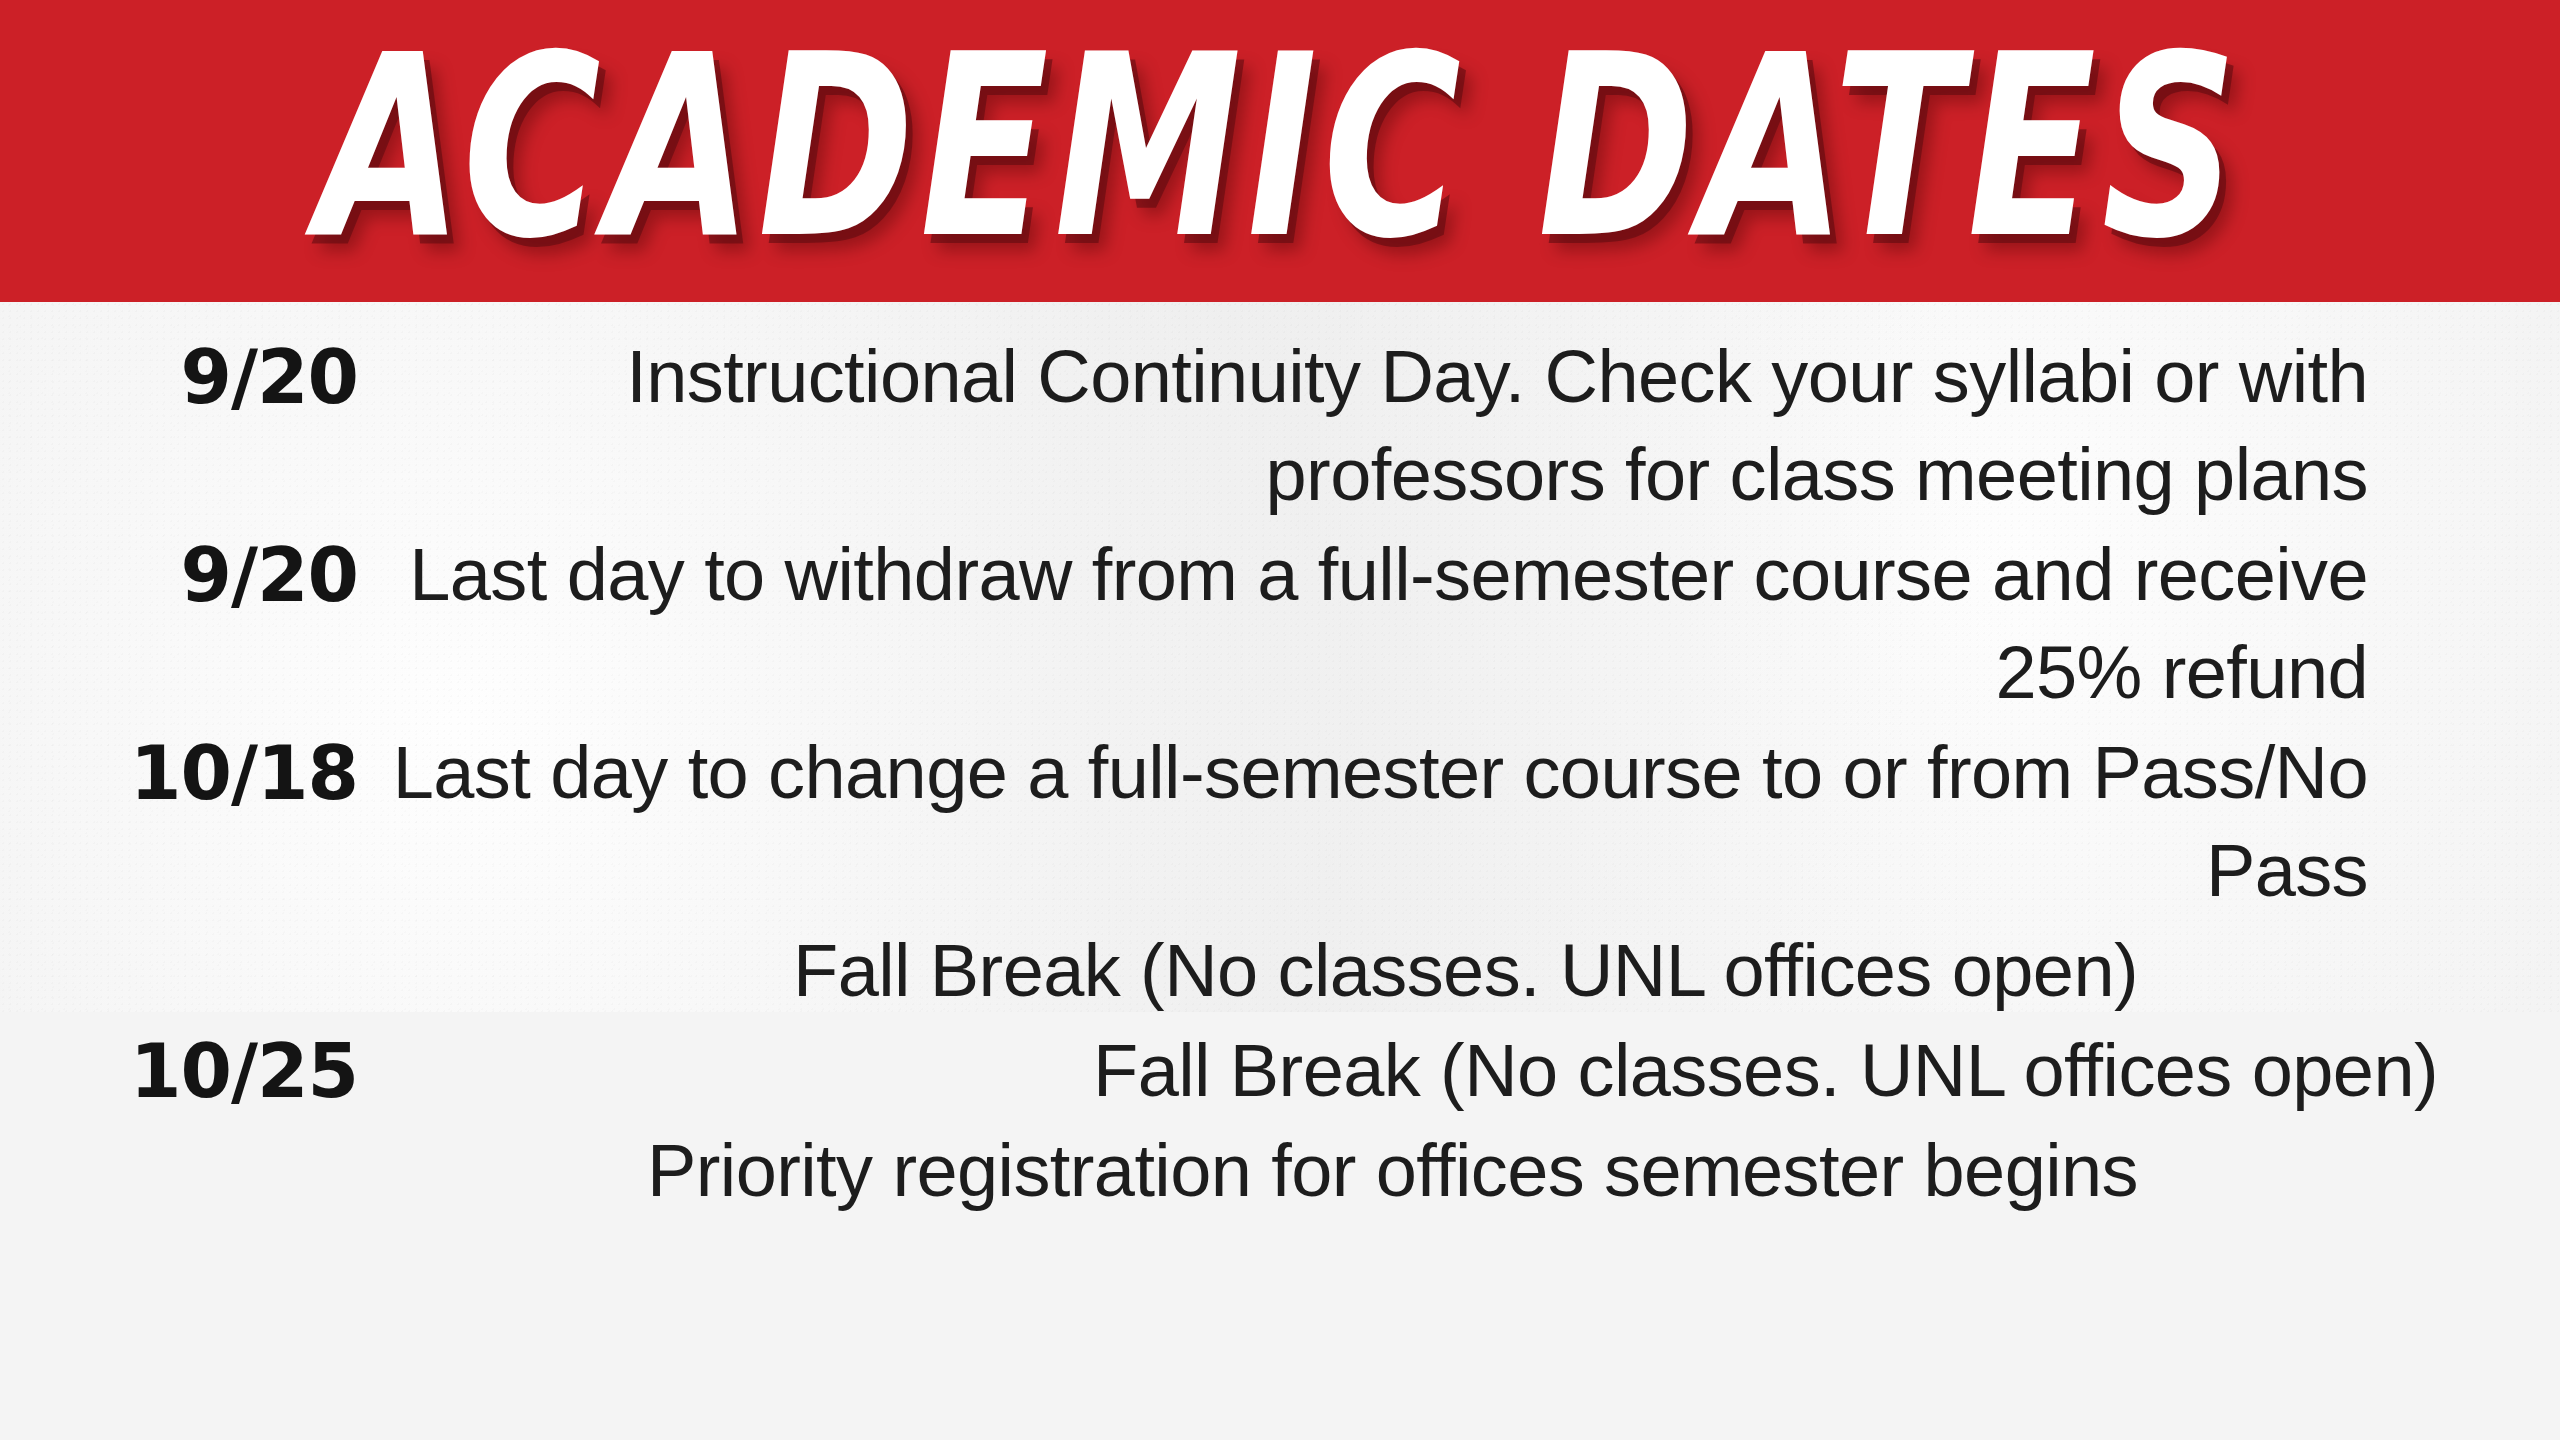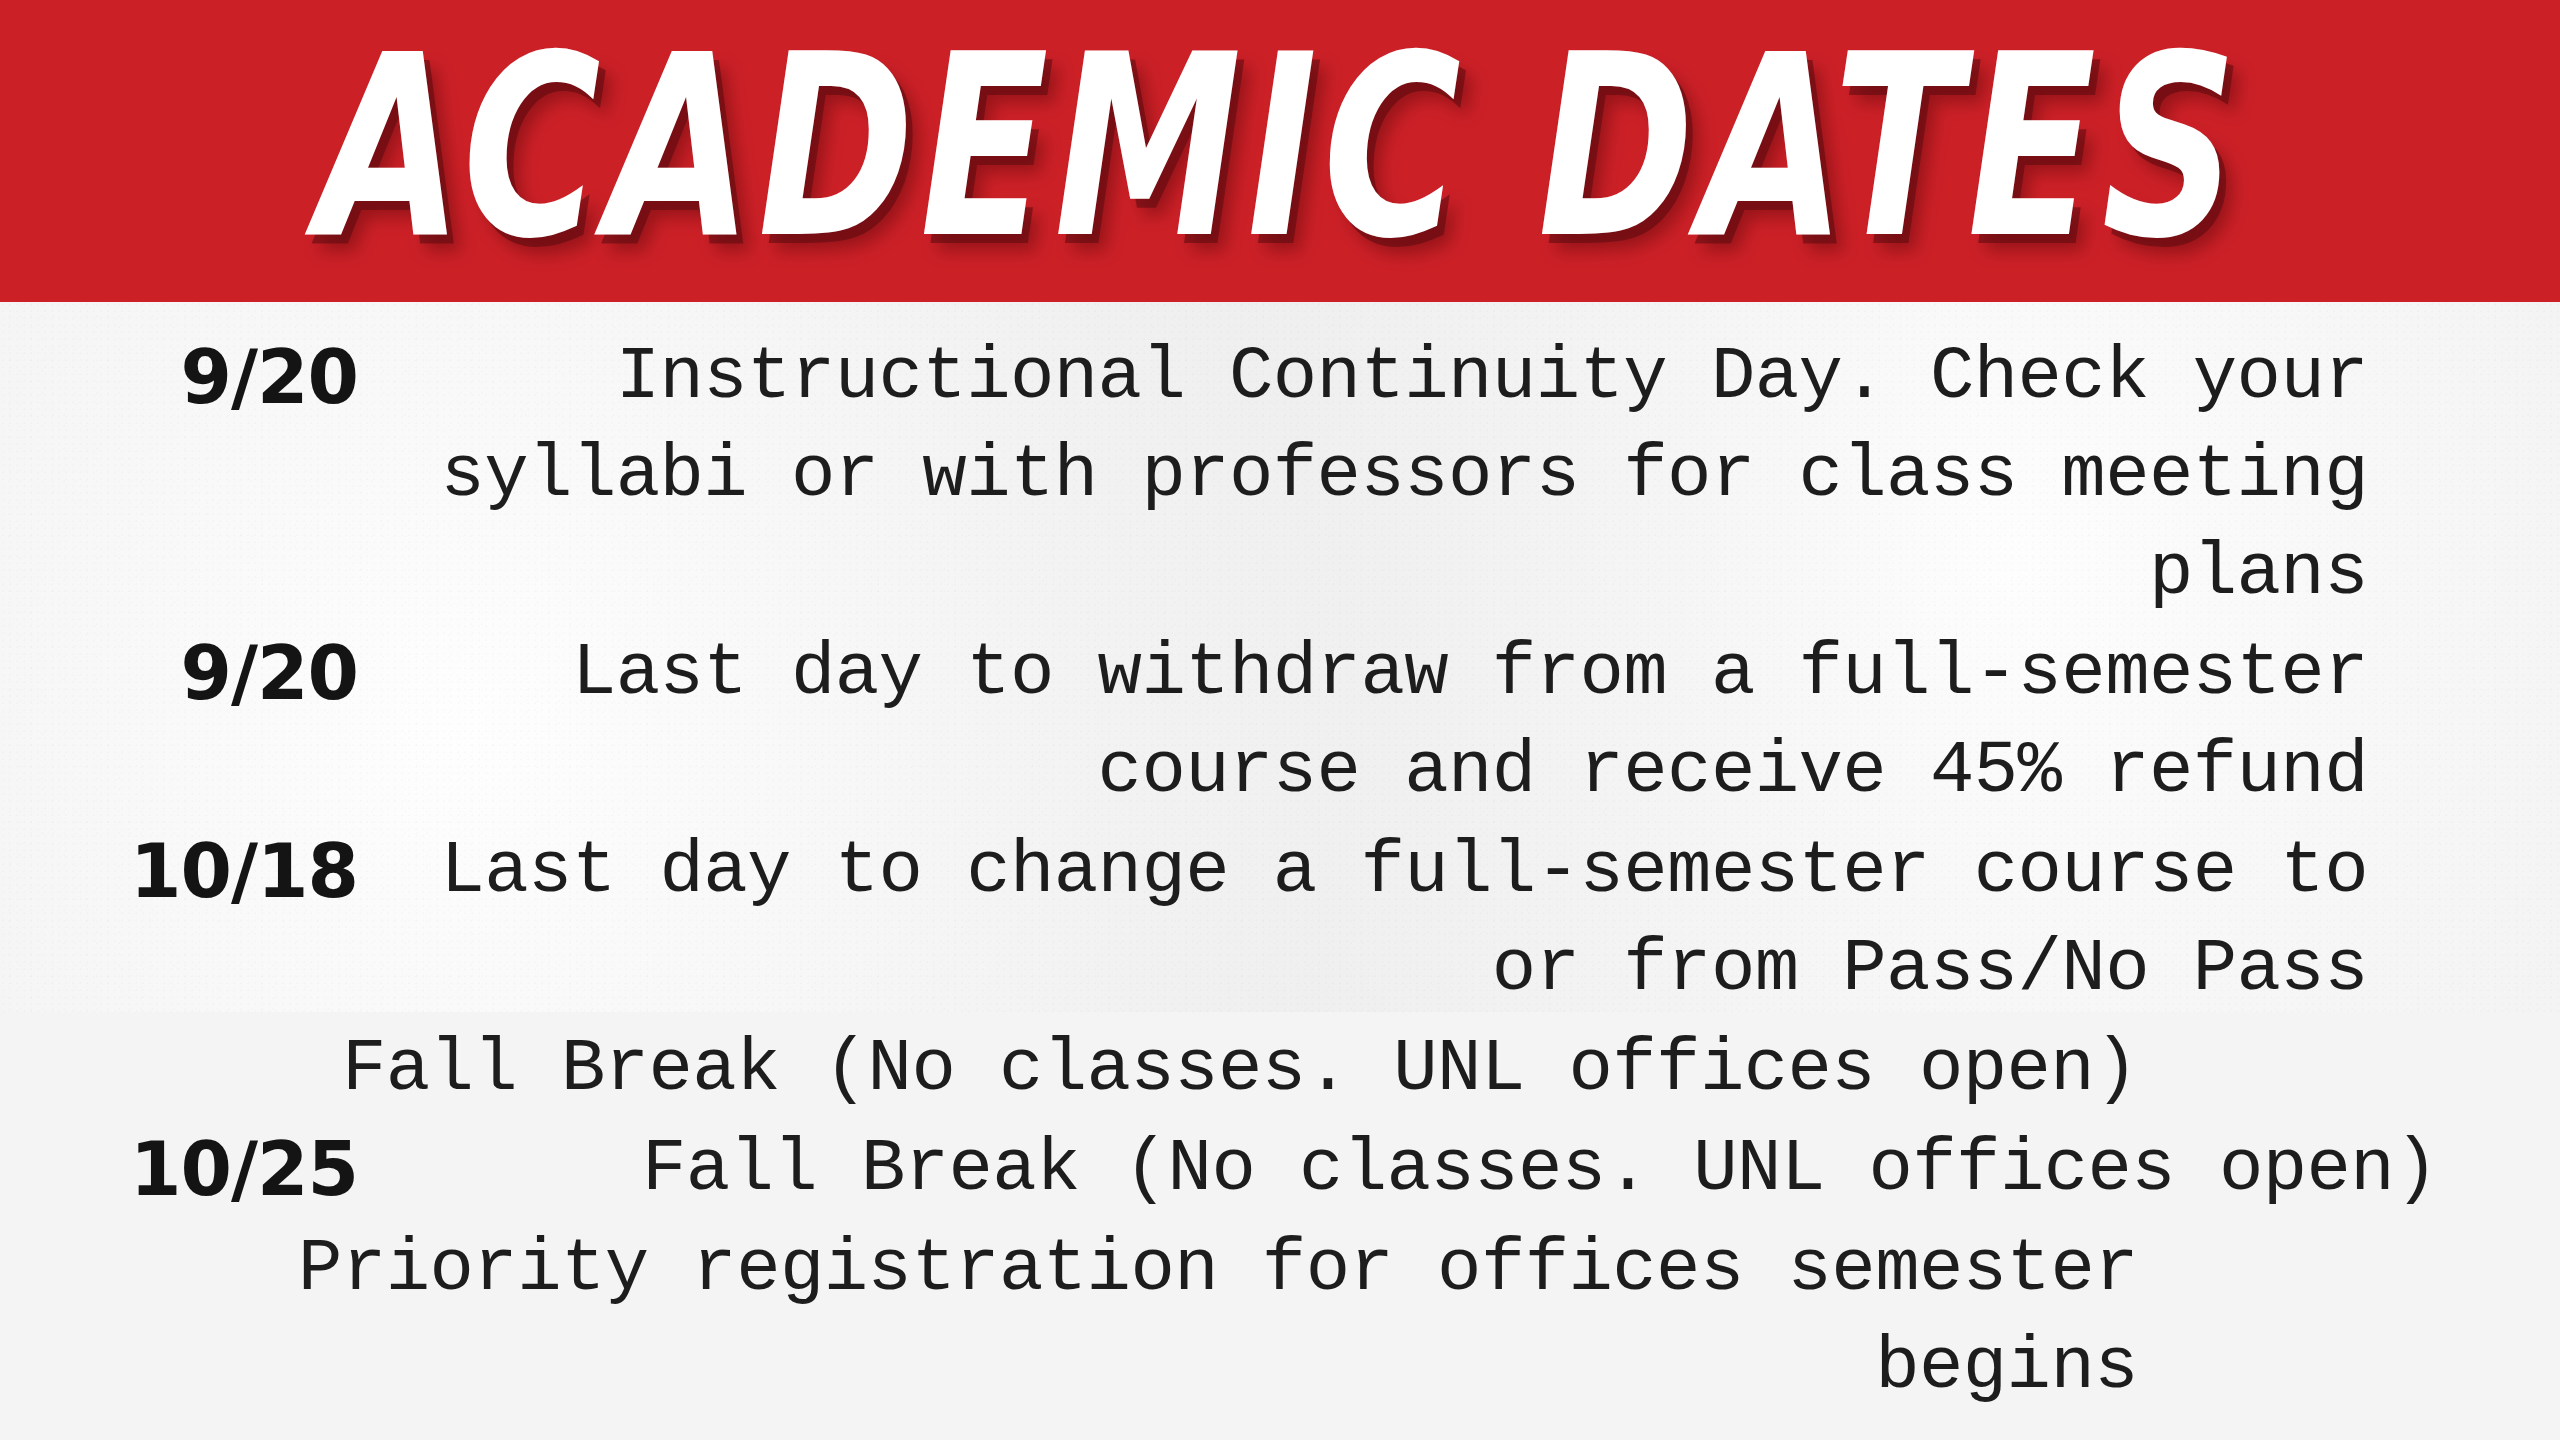--- a/index.html
+++ b/index.html
@@ -93,21 +93,21 @@
     font-weight: 700;
     font-size: 74px;
     line-height: 98px;
     color: #141414;
     letter-spacing: -1px;
     white-space: nowrap;
   }
 
   .desc {
     flex: 1 1 auto;
-    font-family: Liberation Mono, monospace;
+    font-family: Liberation Sans, sans-serif;
     font-weight: 400;
     font-size: 74px;
     line-height: 98px;
     color: #1d1d1d;
     letter-spacing: -0.6px;
     max-width: 2080px;
   }
 
   .row.two-line .desc {
     max-width: 2010px;
@@ -125,21 +125,21 @@
   <div class="content">
     <ul class="rows">
 
       <li class="row two-line">
         <div class="date">9/20</div>
         <div class="desc">Instructional Continuity Day. Check your syllabi or with professors for class meeting plans</div>
       </li>
 
       <li class="row two-line">
         <div class="date">9/20</div>
-        <div class="desc">Last day to withdraw from a full-semester course and receive 45% refund</div>
+        <div class="desc">Last day to withdraw from a full-semester course and receive 25% refund</div>
       </li>
 
       <li class="row two-line">
         <div class="date">10/18</div>
         <div class="desc">Last day to change a full-semester course to or from Pass/No Pass</div>
       </li>
 
       <li class="row">
         <div class="desc">Fall Break (No classes. UNL offices open)</div>
       </li>

